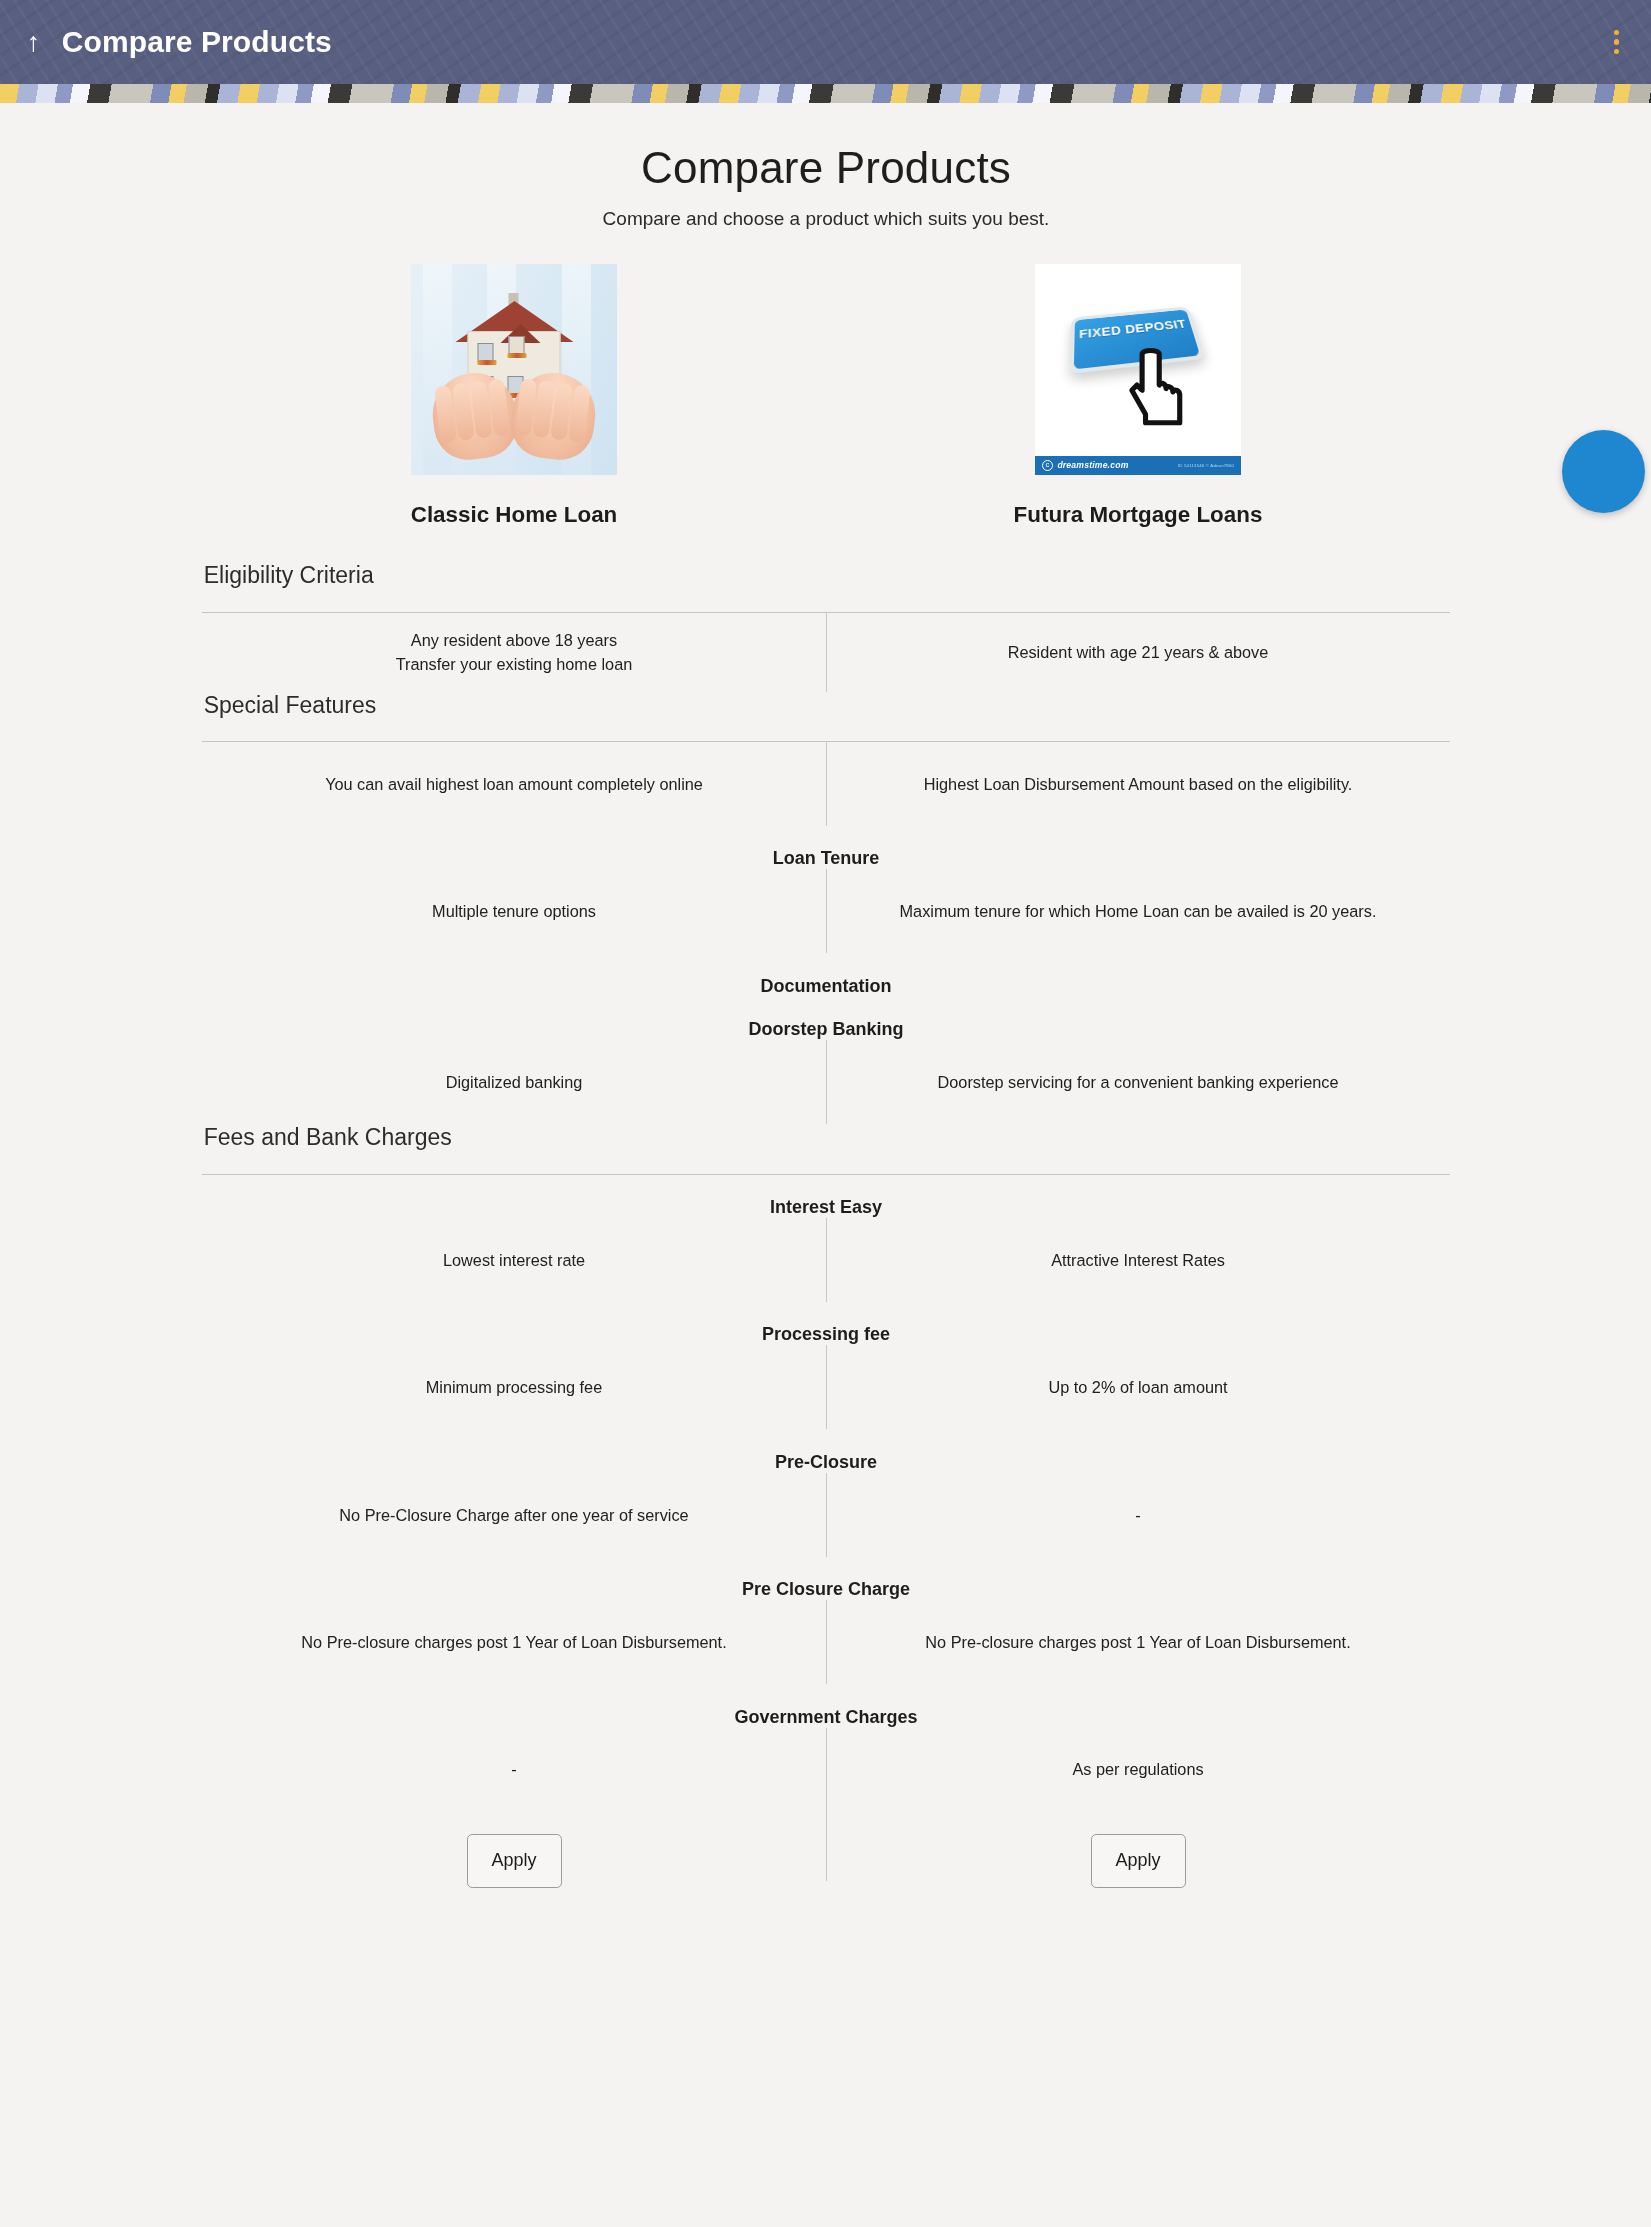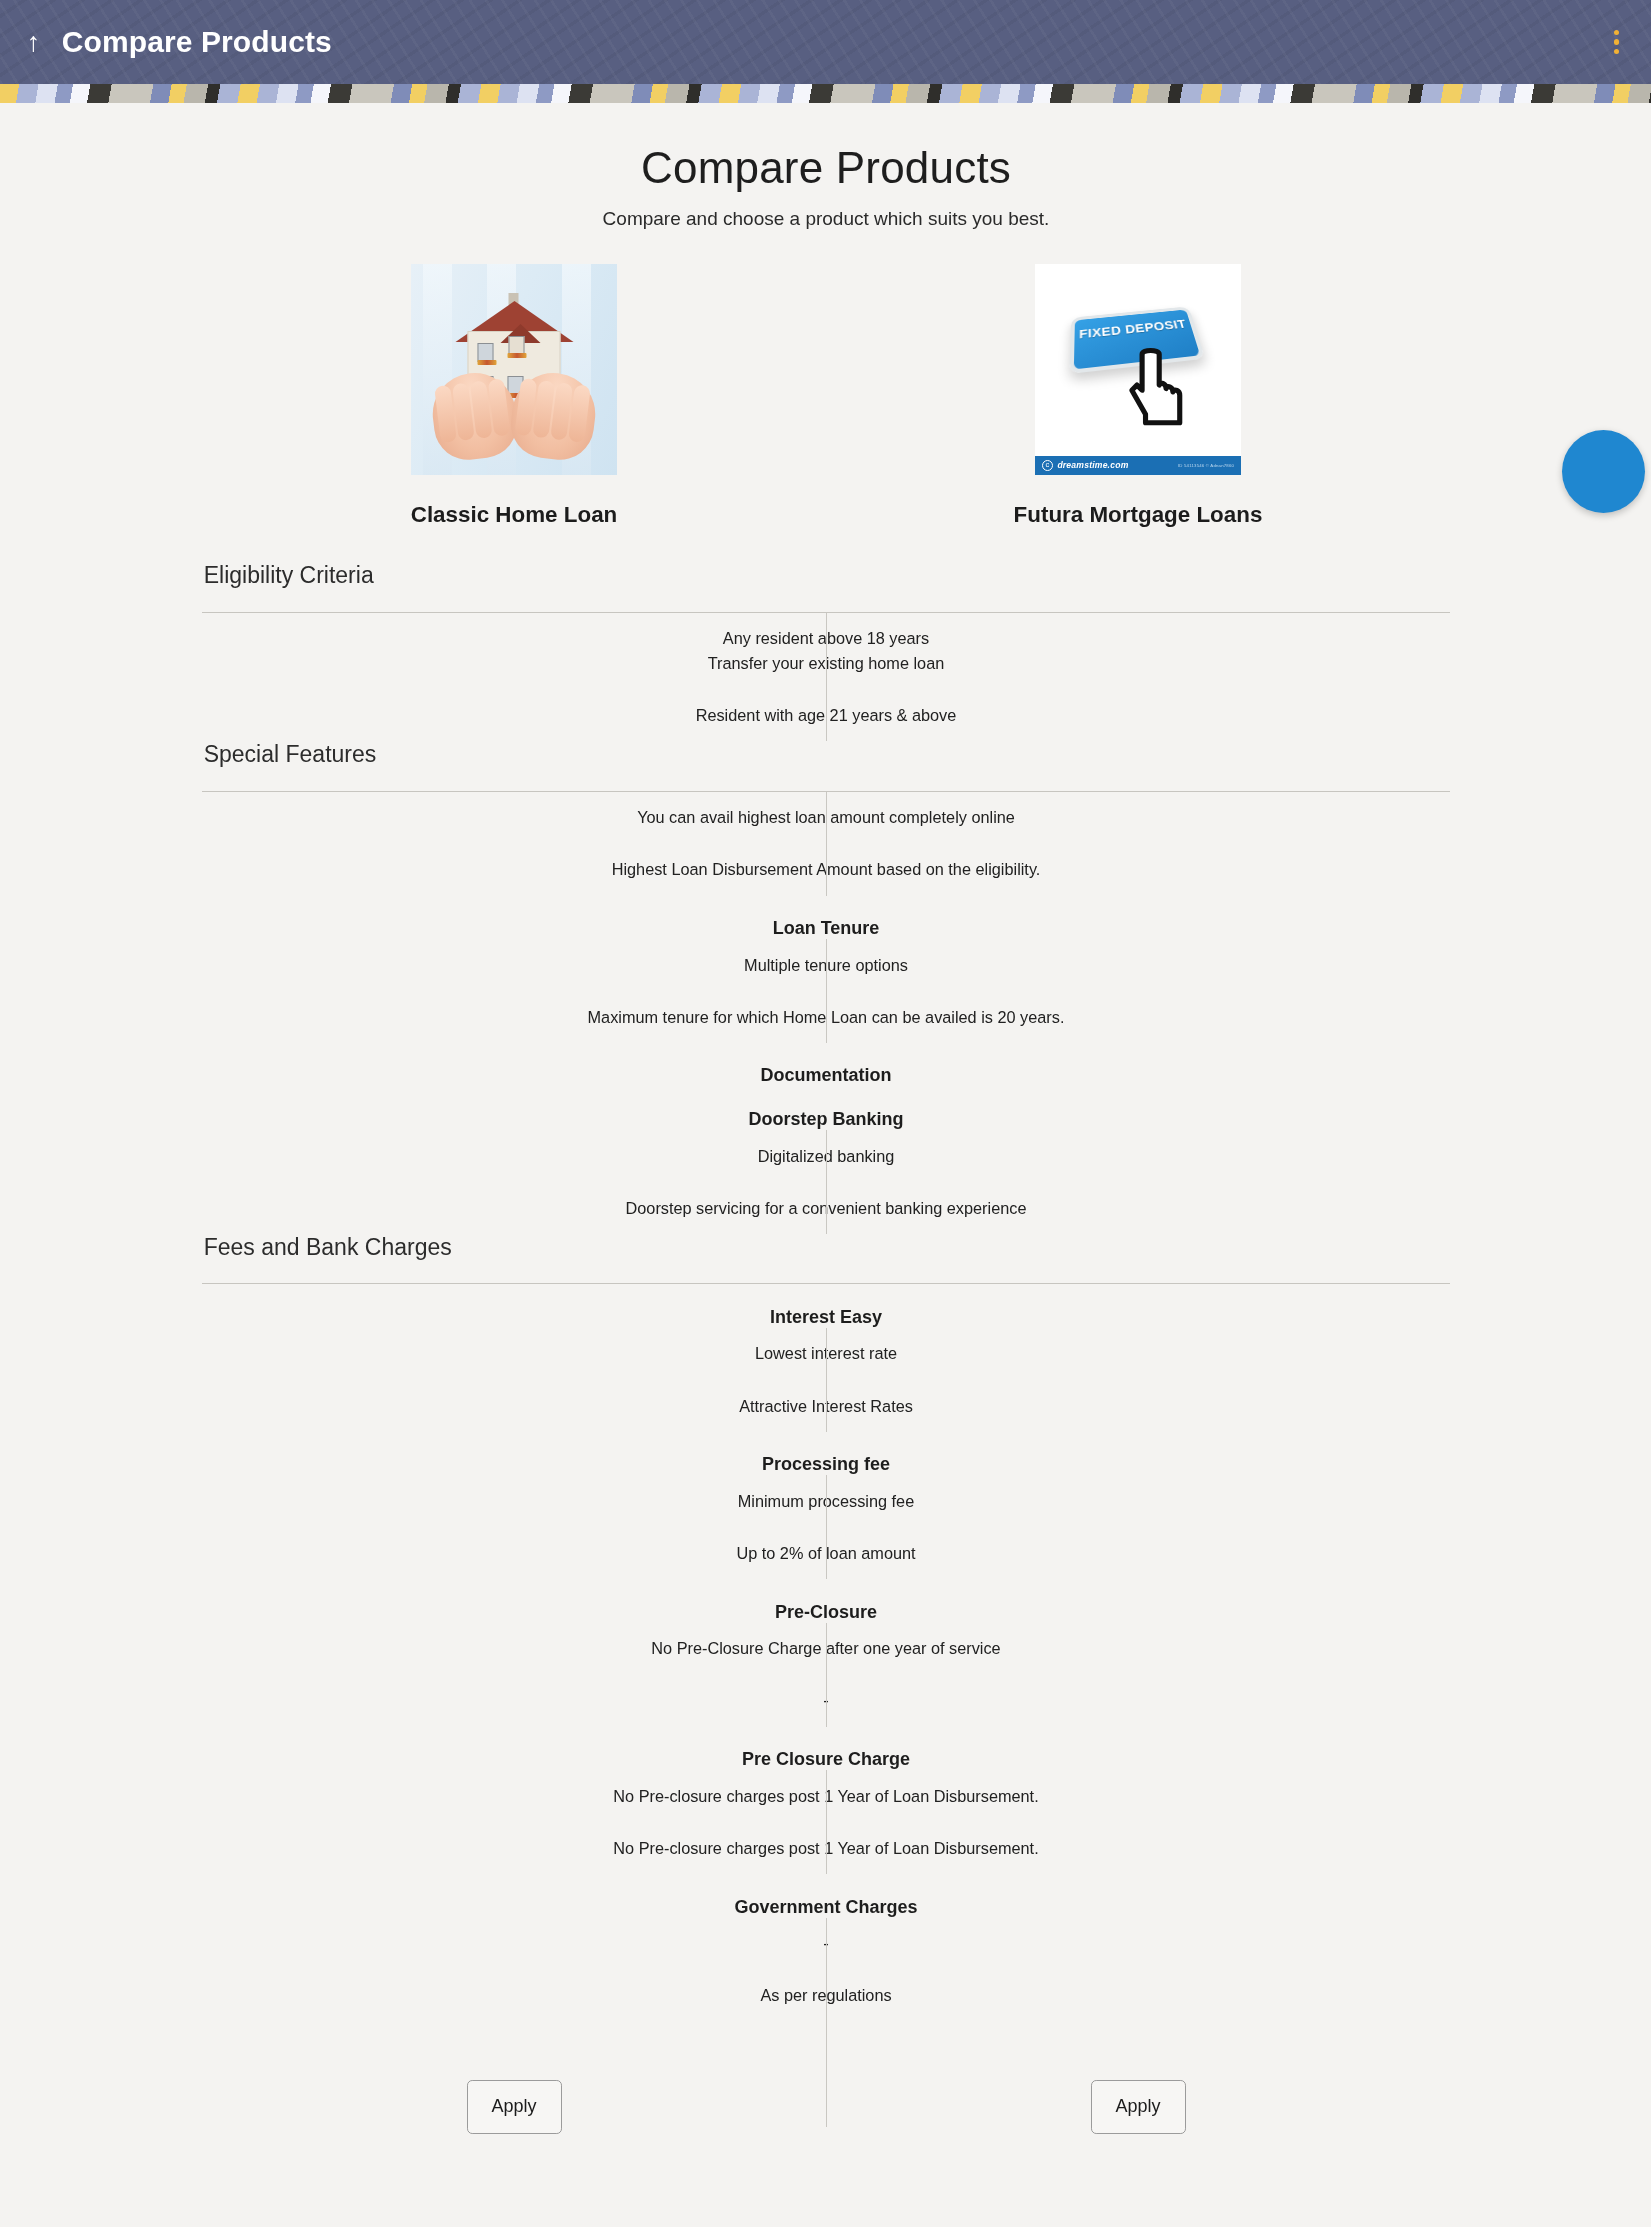--- a/index.html
+++ b/index.html
@@ -297,21 +297,21 @@
   .feature-label {
     text-align: center;
     font-size: 18px;
     font-weight: bold;
     color: #1d1d1d;
     padding-top: 22.4px;
   }
 
   .row {
     display: grid;
-    grid-template-columns: 1fr;
+    grid-template-columns: 1fr 1fr;
     position: relative;
     min-height: 84px;
     align-items: center;
   }
   .row::before {
     content: "";
     position: absolute;
     left: 50%;
     top: 0;
     bottom: 0;
@@ -349,21 +349,20 @@
   .apply-btn {
     background: #f7f6f4;
     border: 0.9px solid #9b9b9b;
     border-radius: 5.2px;
     width: 95px;
     height: 54px;
     font-size: 18px;
     font-family: "Liberation Sans", sans-serif;
     color: #1b1b1b;
     cursor: pointer;
-    margin-top: 36px;
   }
 </style>
 </head>
 <body>
 
 <div class="appbar">
   <div class="back-arrow">↑</div>
   <div class="appbar-title">Compare Products</div>
   <div class="appbar-spacer"></div>
   <div class="kebab">

